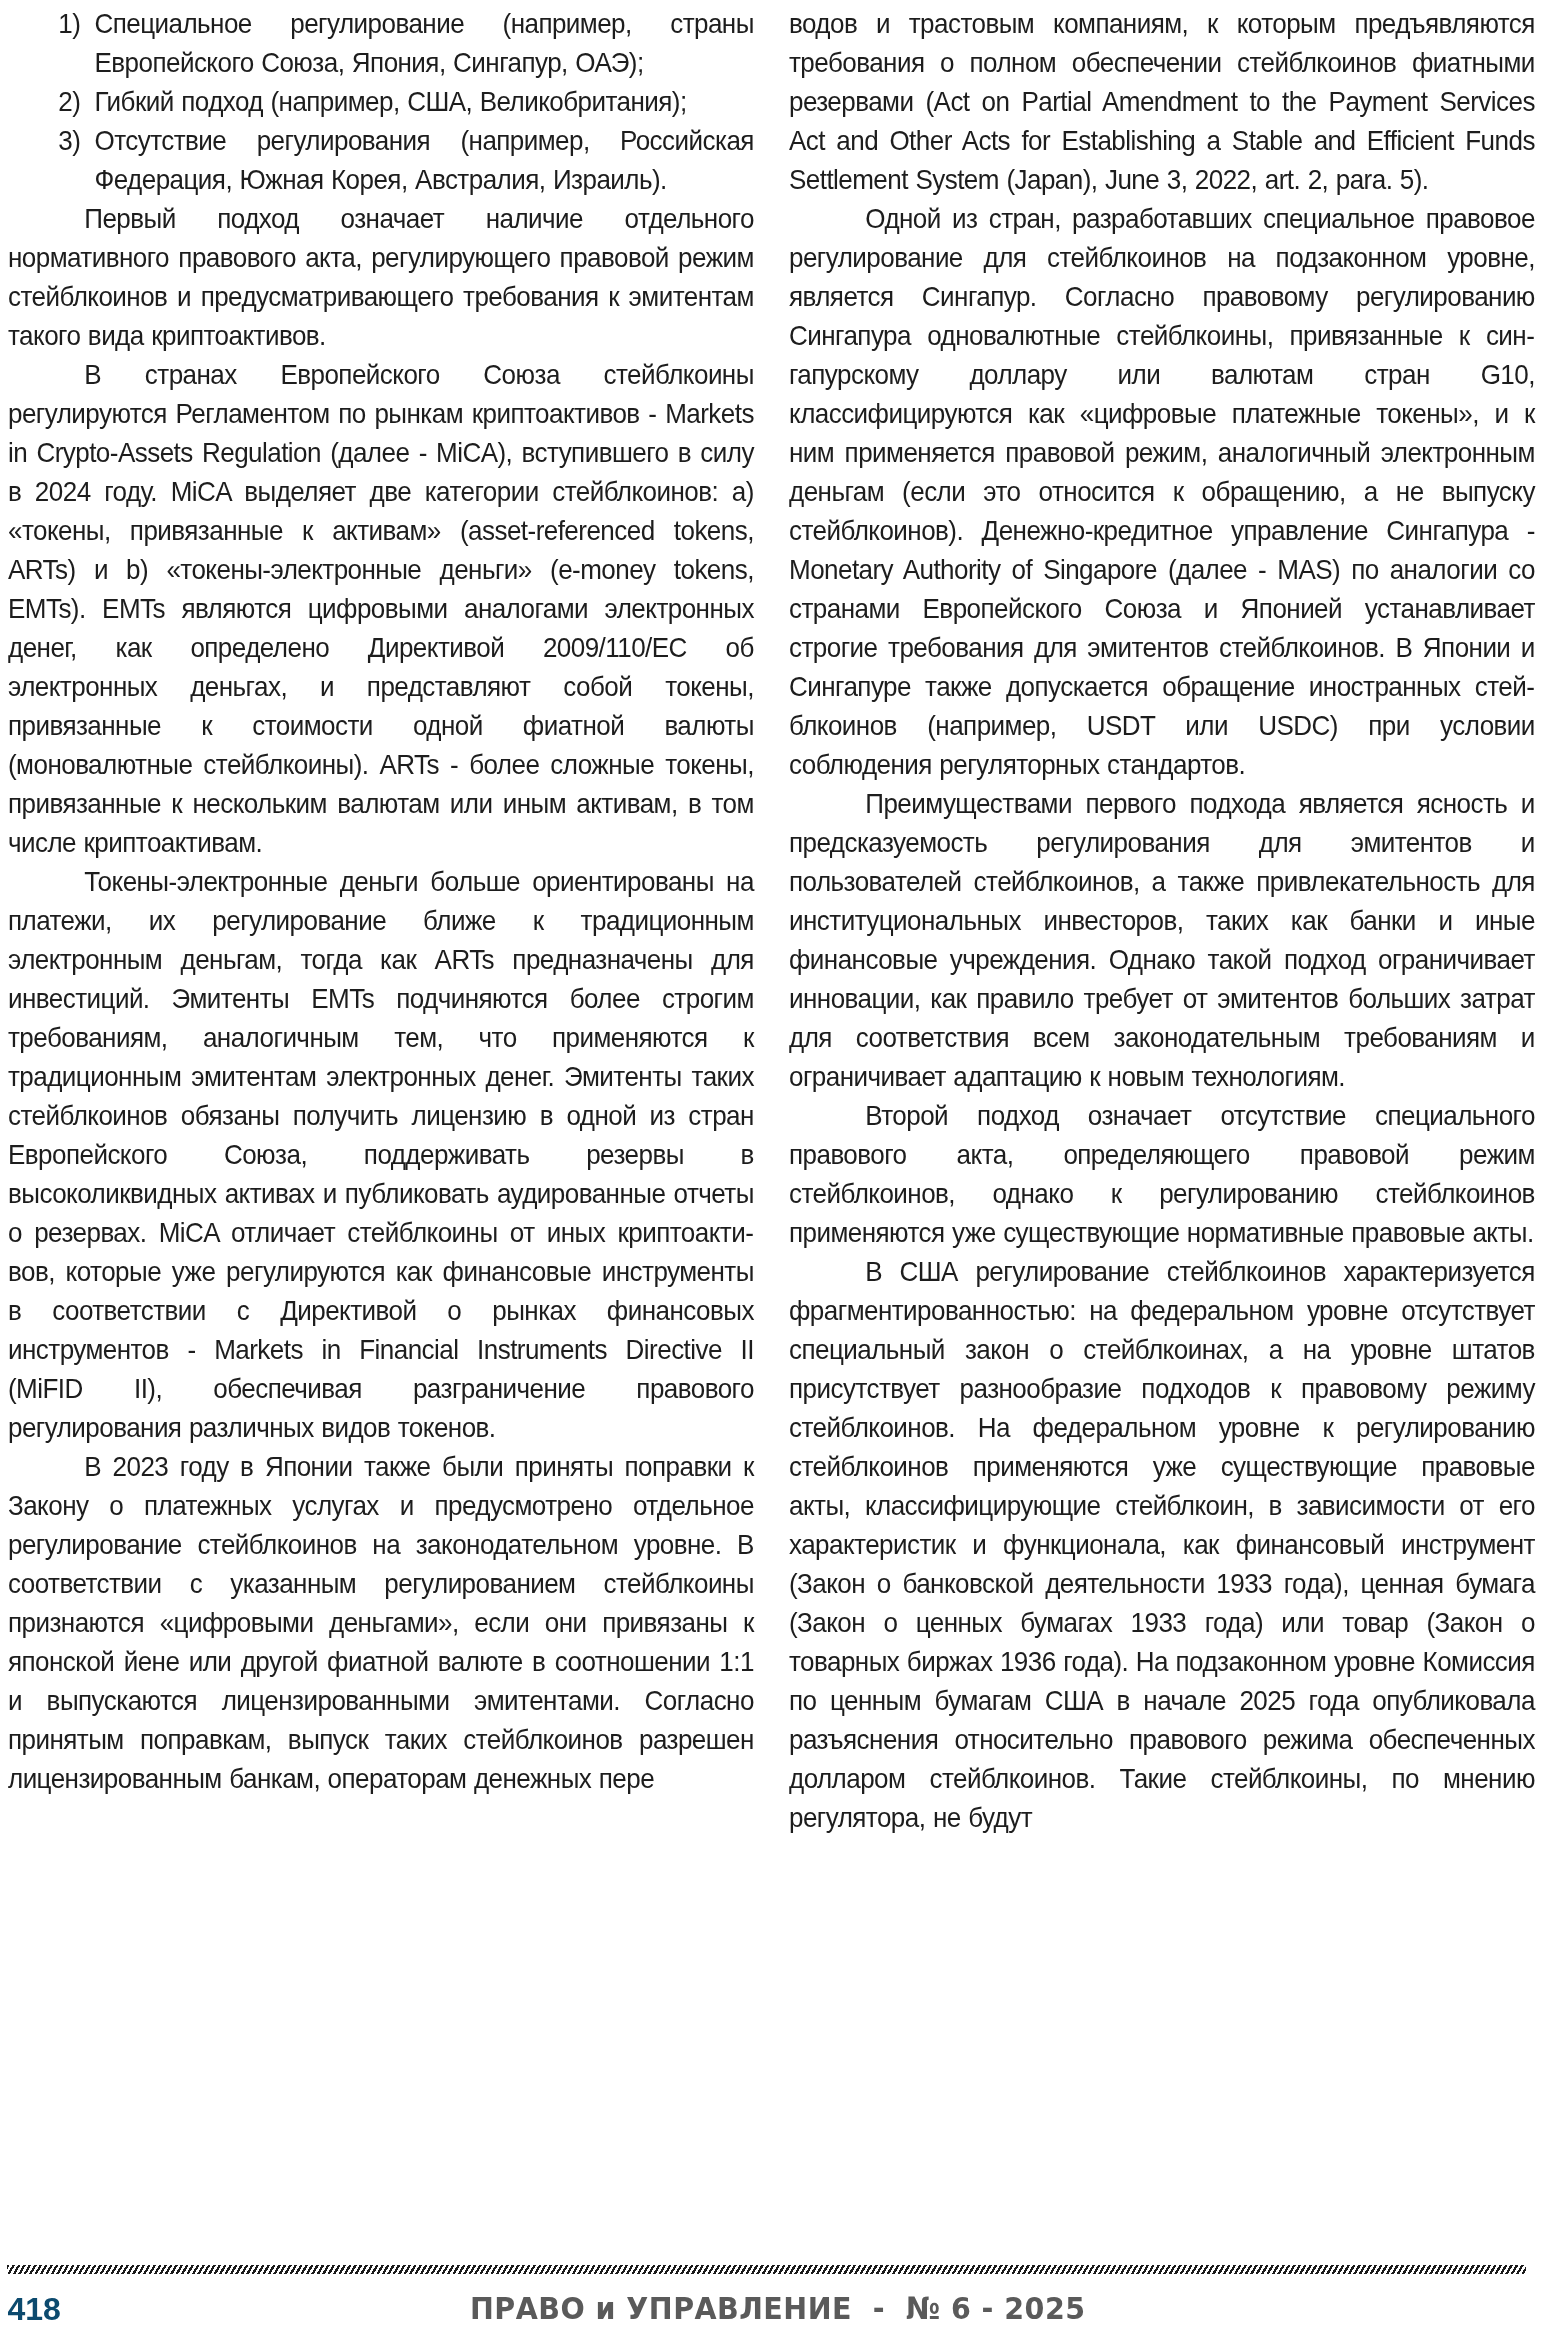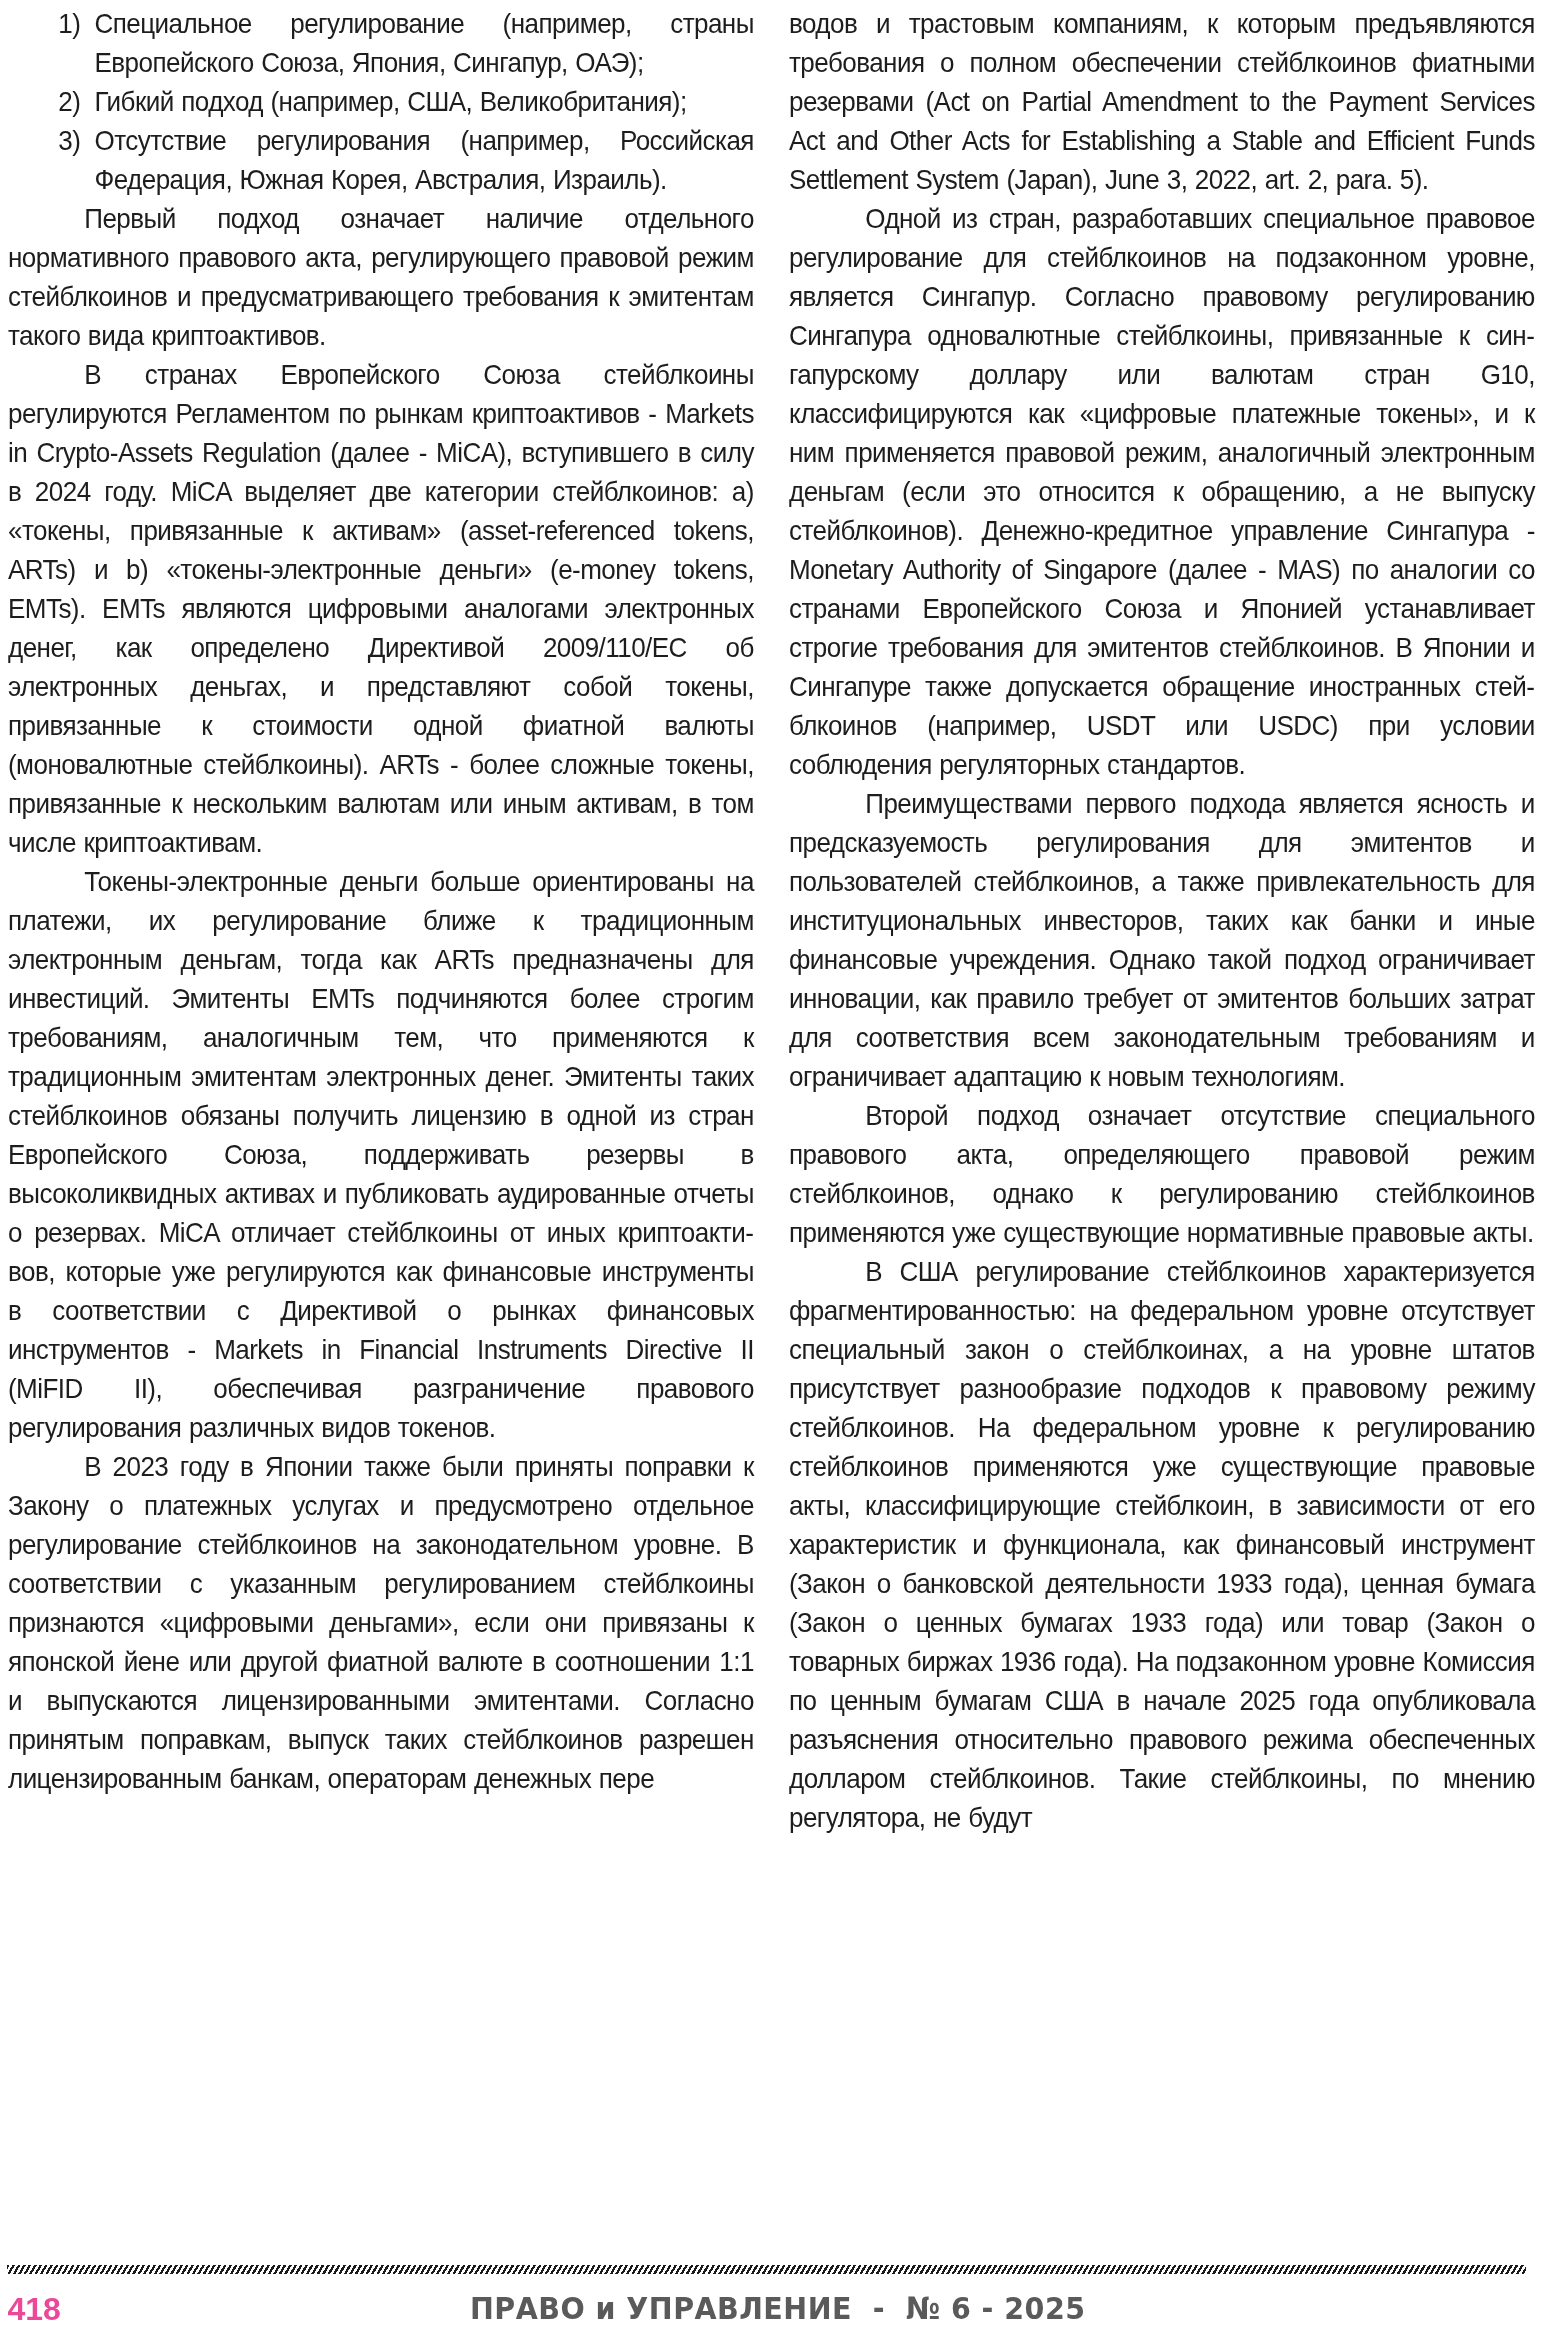--- a/index.html
+++ b/index.html
@@ -17,21 +17,21 @@
   .col p.indent { text-indent: 82px; }
   .list { margin: 0; padding: 0; list-style: none; }
   .list li { position: relative; padding-left: 93px; }
   .list li .num { position: absolute; left: 54px; top: 0; }
   .divider {
     position: absolute; left: 6.5px; top: 2265px; width: 1519px; height: 9.3px;
     background: repeating-linear-gradient(120deg, #1a1a1a 0 2.3px, #ffffff 2.3px 4.7px);
   }
   .page-num {
     position: absolute; left: 7.5px; top: 2291px;
-    font-family: "Liberation Sans", sans-serif; font-weight: bold; font-size: 32px; color: #ec4899;
+    font-family: "Liberation Sans", sans-serif; font-weight: bold; font-size: 32px; color: #0c4a6e;
   }
   .journal {
     position: absolute; left: 470px; top: 2290px; width: 606px;
     font-family: "DejaVu Sans", sans-serif; font-weight: bold; font-size: 31px; color: #5a5a5a;
     letter-spacing: 0.5px; white-space: pre; transform: scaleX(0.92); transform-origin: left top;
   }
 </style>
 </head>
 <body>
 

